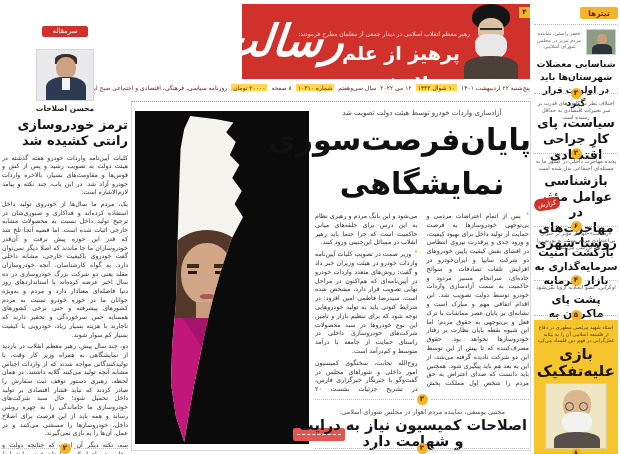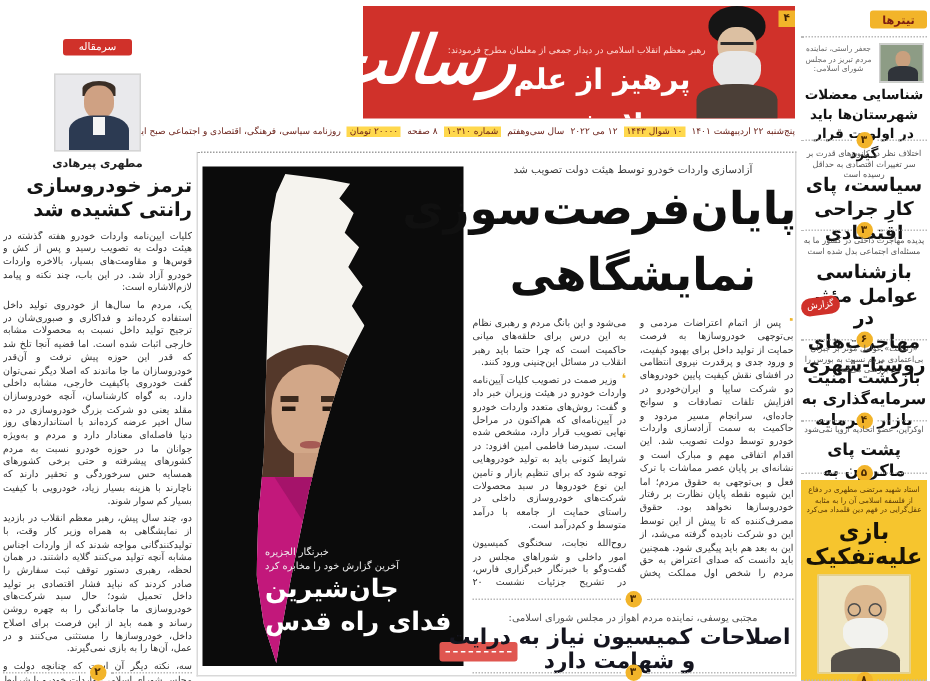--- a/index.html
+++ b/index.html
@@ -139,21 +139,21 @@
   </div>
 
   <aside class="editorial">
     <span class="ed-label">سرمقاله</span>
     <div class="ed-photo">
       <div class="hair"></div>
       <div class="head"></div>
       <div class="suit"></div>
       <div class="shirt"></div>
     </div>
-    <div class="ed-author">مطهری پیرهادی</div>
+    <div class="ed-author">محسن اصلاحات</div>
     <div class="ed-headline">ترمز خودروسازی رانتی کشیده شد</div>
     <div class="ed-body">
       <p>کلیات آیین‌نامه واردات خودرو هفته گذشته در هیئت دولت به تصویب رسید و پس از کش و قوس‌ها و مقاومت‌های بسیار، بالاخره واردات خودرو آزاد شد. در این باب، چند نکته و پیامد لازم‌الاشاره است:</p>
       <p>یک، مردم ما سال‌ها از خودروی تولید داخل استفاده کرده‌اند و فداکاری و صبوری‌شان در ترجیح تولید داخل نسبت به محصولات مشابه خارجی اثبات شده است. اما قضیه آنجا تلخ شد که قدر این حوزه پیش نرفت و آن‌قدر خودروسازان ما جا ماندند که اصلا دیگر نمی‌توان گفت خودروی باکیفیت خارجی، مشابه داخلی دارد. به گواه کارشناسان، آنچه خودروسازان مقلد یعنی دو شرکت بزرگ خودروسازی در ده سال اخیر عرضه کرده‌اند با استانداردهای روز دنیا فاصله‌ای معنادار دارد و مردم و به‌ویژه جوانان ما در حوزه خودرو نسبت به مردم کشورهای پیشرفته و حتی برخی کشورهای همسایه حس سرخوردگی و تحقیر دارند که ناچارند با هزینه بسیار زیاد، خودرویی با کیفیت بسیار کم سوار شوند.</p>
       <p>دو، چند سال پیش، رهبر معظم انقلاب در بازدید از نمایشگاهی به همراه وزیر کار وقت، با تولیدکنندگانی مواجه شدند که از واردات اجناس مشابه آنچه تولید می‌کنند گلایه داشتند. در همان لحظه، رهبری دستور توقف ثبت سفارش را صادر کردند که نباید فشار اقتصادی بر تولید داخل تحمیل شود؛ حال سبد شرکت‌های خودروسازی ما جاماندگی را به چهره روشن رساند و همه باید از این فرصت برای اصلاح داخل، خودروسازها را مستثنی می‌کنند و در عمل، آن‌ها را به بازی نمی‌گیرند.</p>
       <p>سه، نکته دیگر آن است که چنانچه دولت و مجلس شورای اسلامی، واردات خودرو با شرایط و الزامات آن را به تصویب رساندند که البته با اما و اگرها از سوی مجمع تشخیص مصلحت و دولت و برخی محافل تاثیرگذار مواجه شد.</p>
     </div>
     <div class="numrow ed-num">
       <span class="num-circle">۲</span>
     </div>
@@ -165,26 +165,20 @@
       <div class="map">
         <div class="hair"></div>
         <div class="face"></div>
         <div class="brow l"></div>
         <div class="brow r"></div>
         <div class="eye l"></div>
         <div class="eye r"></div>
         <div class="lips"></div>
         <div class="neck"></div>
         <div class="blouse"></div>
-      </div>
-      <div class="photo-caption">
-        <div class="k">خبرنگار الجزیره</div>
-        <div class="k">آخرین گزارش خود را مخابره کرد</div>
-        <div class="h">جان‌شیرین</div>
-        <div class="h">فدای راه قدس</div>
       </div>
     </div>
     <div class="photo-num">
       
     </div>
 
     <div class="lead-kicker">آزادسازی واردات خودرو توسط هیئت دولت تصویب شد</div>
     <div class="lead-headline">
       <span>پایان‌فرصت‌سوزی</span><br>
       <span>نمایشگاهی</span>

